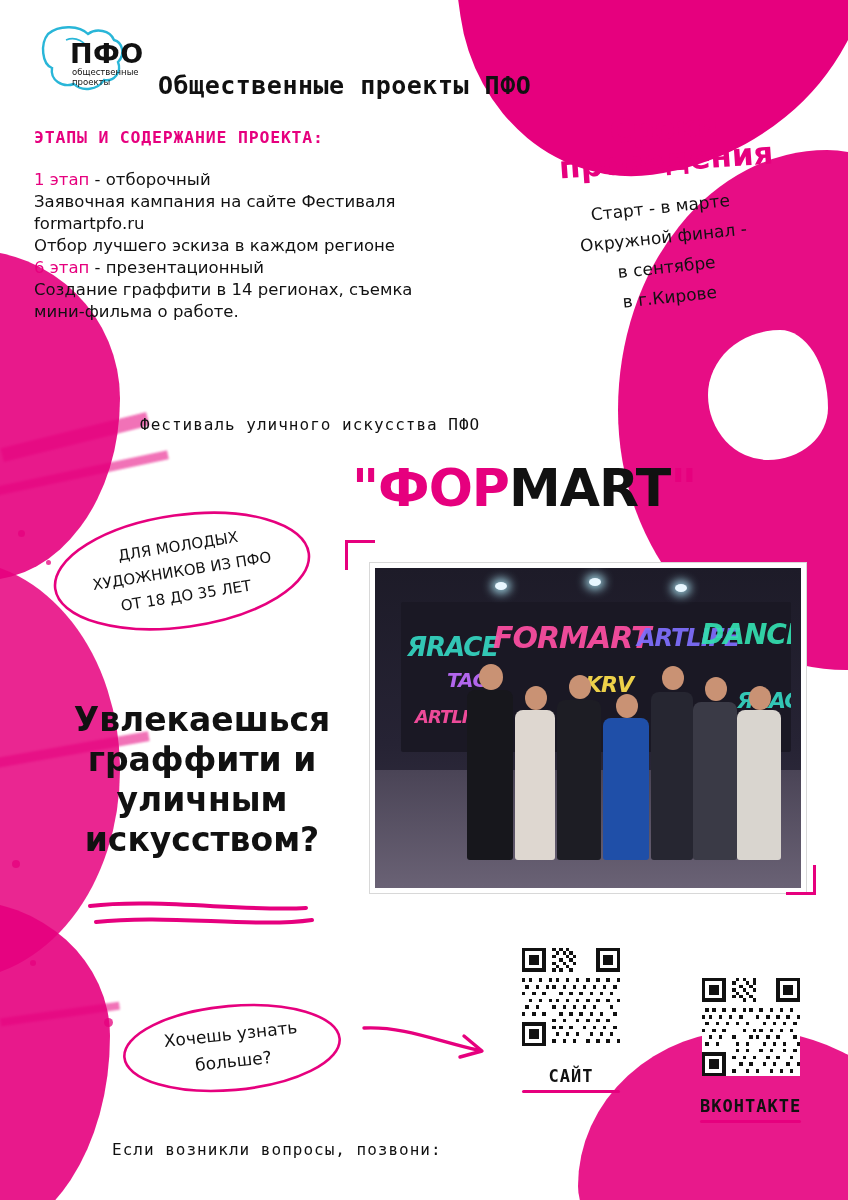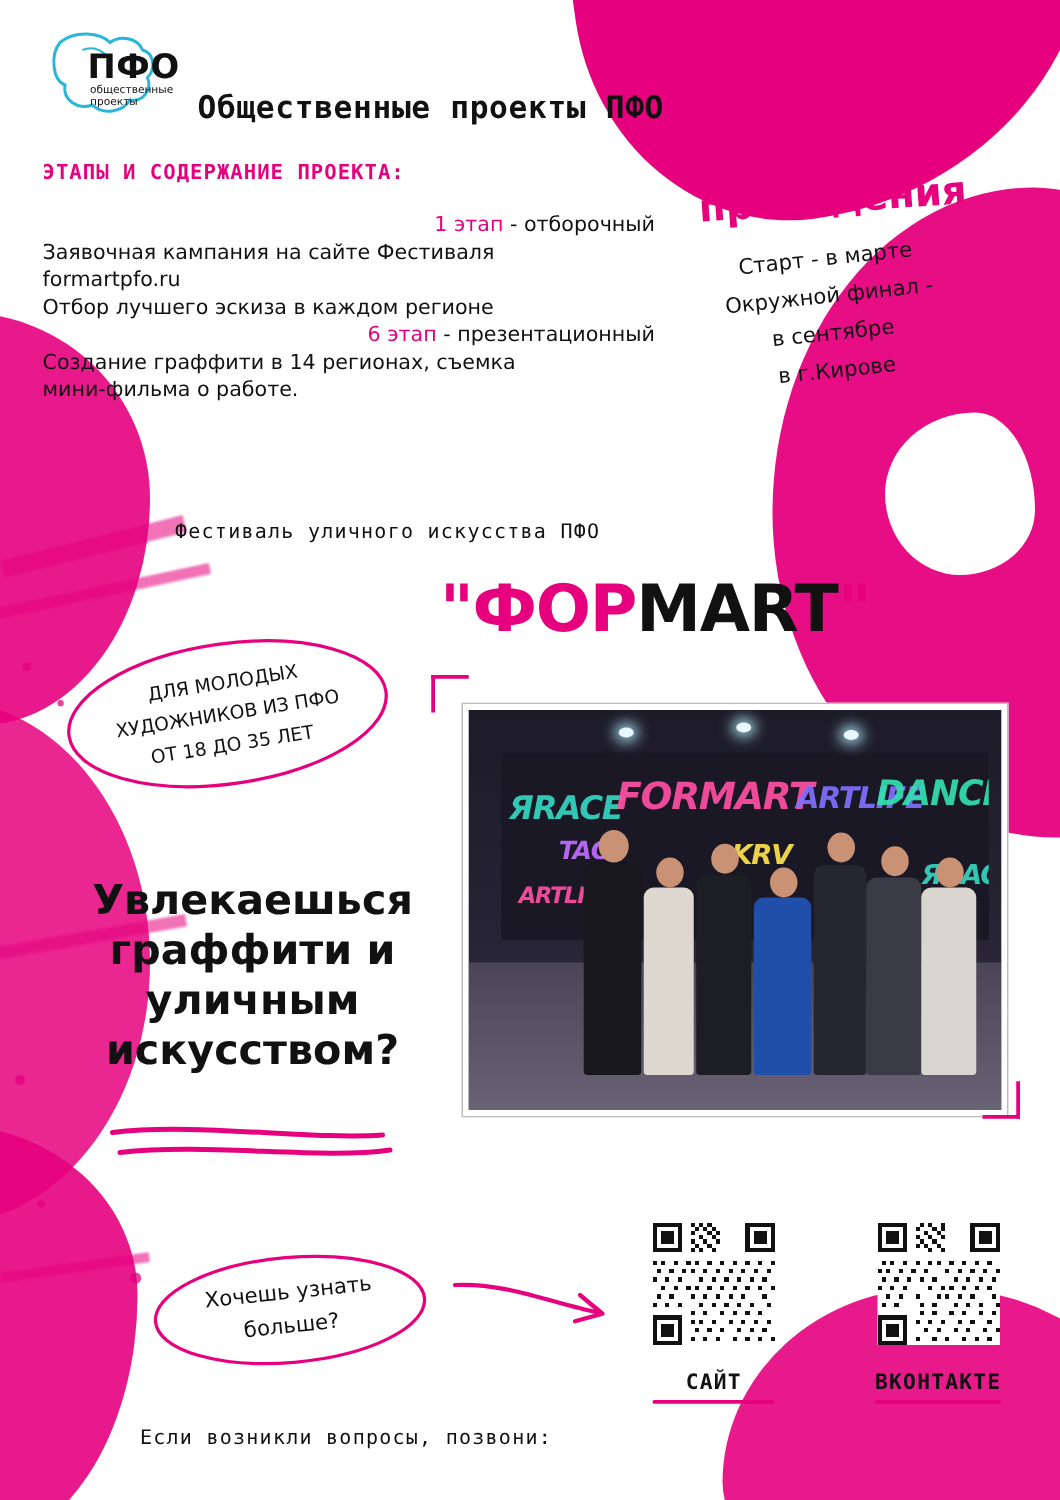--- a/index.html
+++ b/index.html
@@ -105,21 +105,21 @@
     position: absolute; top: 128px; left: 34px; width: 490px;
     z-index: 5;
   }
   .stages-title {
     font-family: "DejaVu Sans Mono", monospace;
     font-size: 16.5px; font-weight: bold;
     color: #e6007e; letter-spacing: .8px;
     margin-bottom: 22px;
   }
   .stages-body { font-size: 16.5px; line-height: 22px; color: #111; }
-  .stage-head { color: #e6007e; text-align: right; }
+  .stage-head { color: #e6007e; }
   .stage-head .dash { color: #111; }
   .stage-head .name { color: #111; }
   .stage-final { letter-spacing: 1px; }
   .stage-final .f1 { color: #e6007e; }
 
   
   .dates {
     position: absolute; top: 112px; right: 58px; width: 250px;
     text-align: center; z-index: 6;
   }
@@ -210,21 +210,21 @@
   .bubble-text {
     position: absolute; inset: 0;
     display: flex; flex-direction: column; justify-content: center; align-items: center;
     font-size: 17px; line-height: 27px; color: #111; transform: rotate(-6deg);
     text-align: center;
   }
   .arrow { position: absolute; top: 1020px; left: 360px; z-index: 6; }
 
   
   .qr-block { position: absolute; z-index: 6; text-align: center; }
-  .qr-site { top: 978px; left: 522px; }
+  .qr-site { top: 948px; left: 522px; }
   .qr-vk { top: 978px; left: 700px; }
   .qr-img { width: 98px; height: 98px; background: #fff; }
   .qr-caption {
     margin-top: 16px;
     font-family: "DejaVu Sans Mono", monospace;
     font-size: 17px; letter-spacing: 1px; color: #111; font-weight: bold;
   }
   .qr-underline { height: 3px; background: #e6007e; margin-top: 4px; border-radius: 2px; }
 
   

